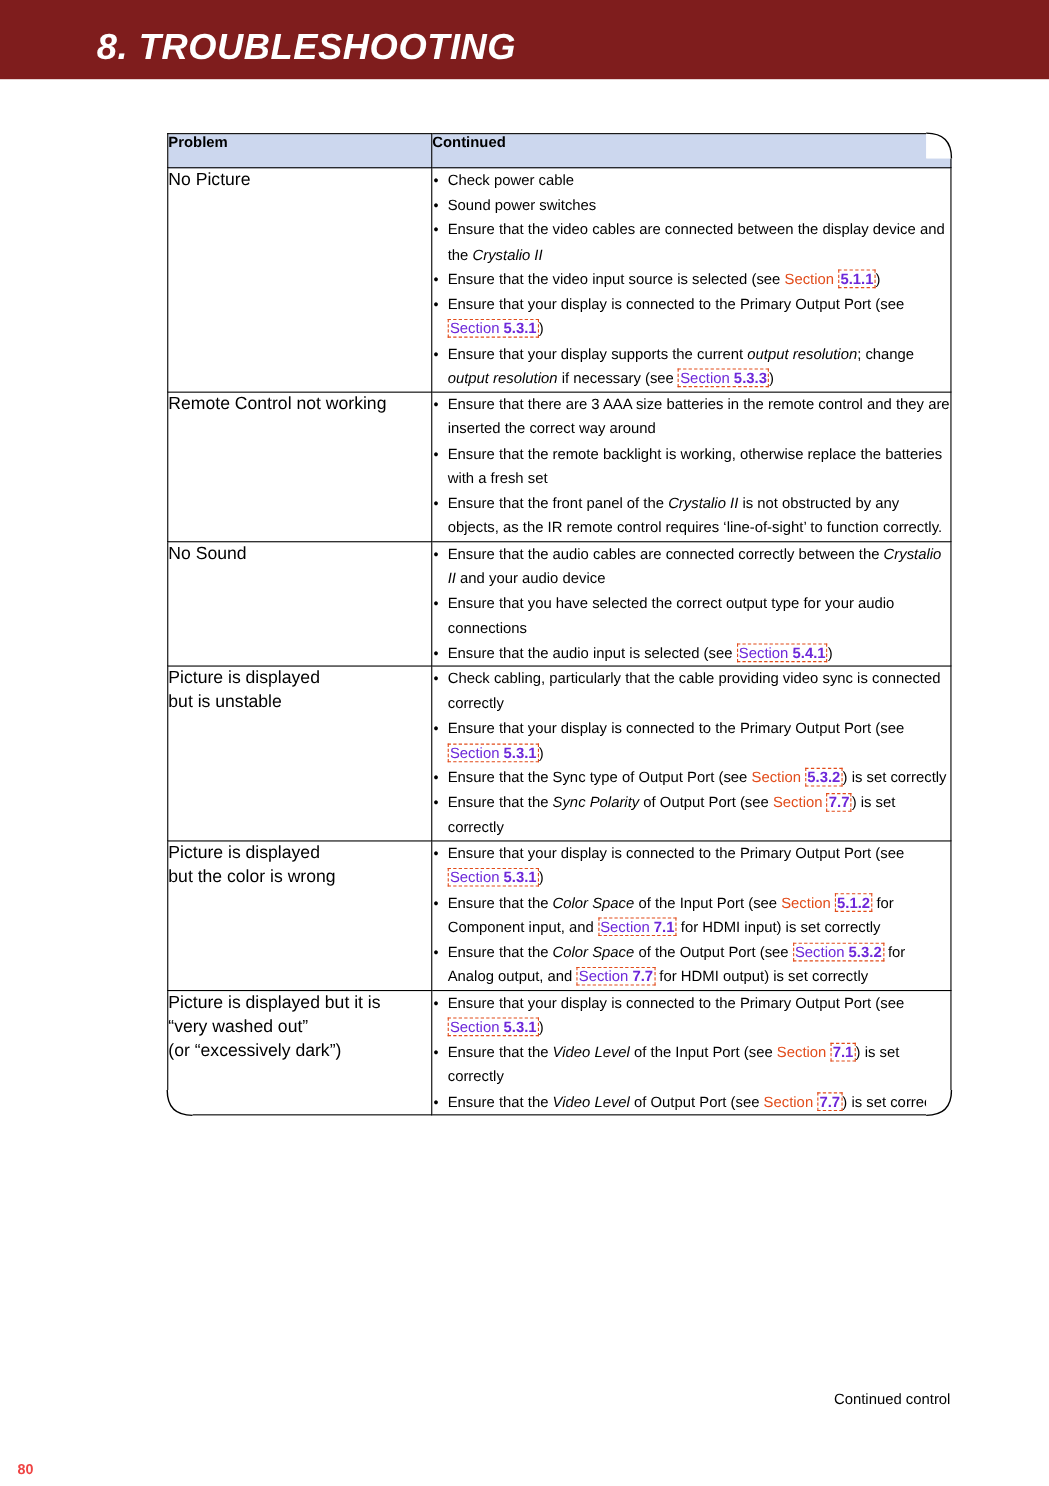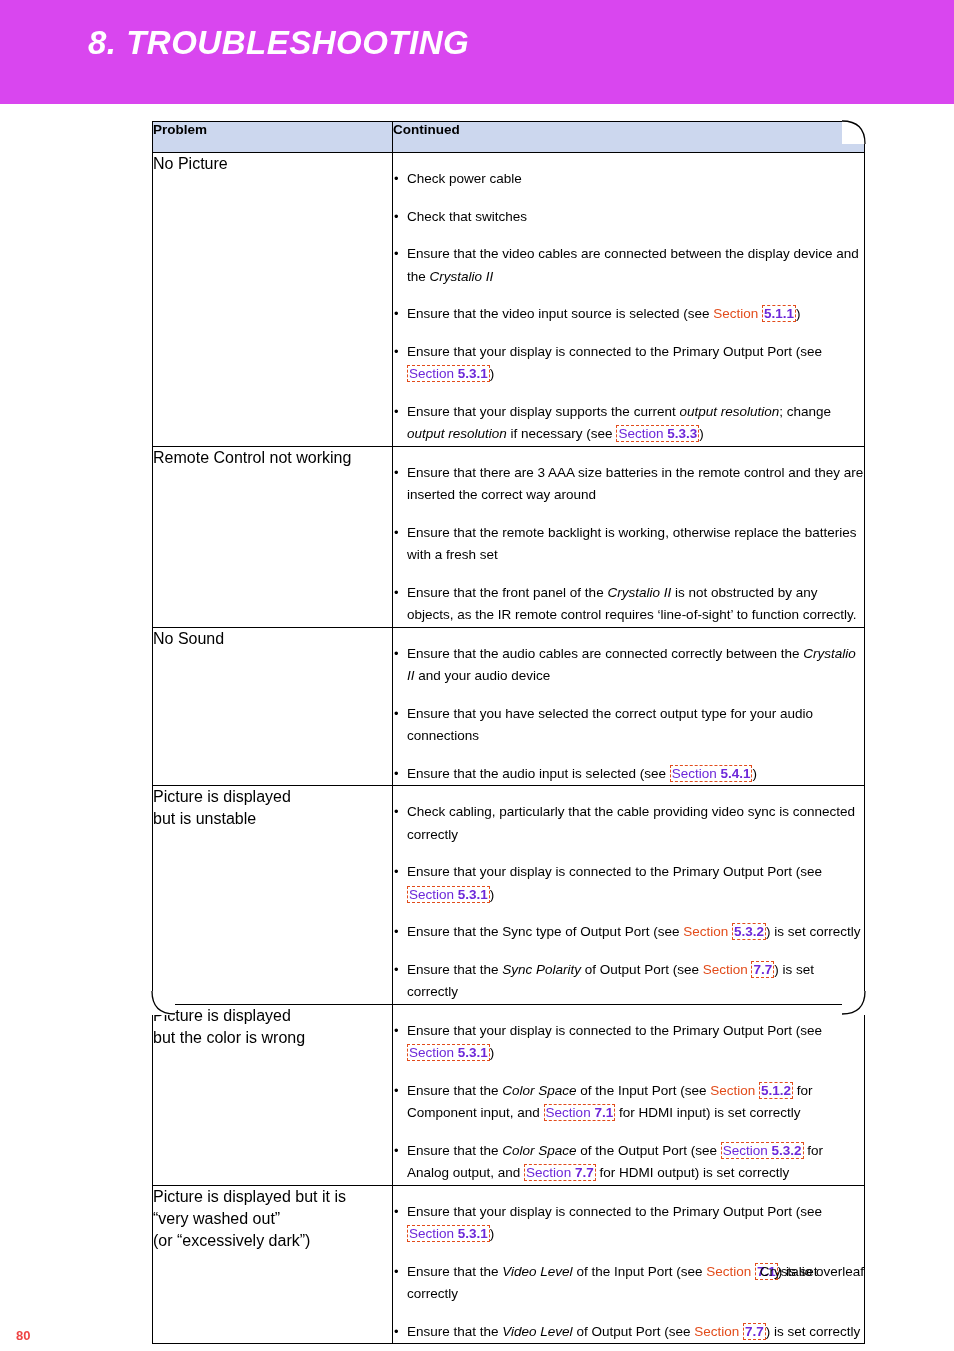--- a/index.html
+++ b/index.html
@@ -12,22 +12,22 @@
     background: #ffffff;
     font-family: "Liberation Sans", sans-serif;
     position: relative;
     overflow: hidden;
   }
   .header-bar {
     position: absolute;
     top: 0;
     left: 0;
     width: 954px;
-    height: 104px;
-    background: #d946ef;
+    height: 72px;
+    background: #7f1d1d;
     text-decoration: underline;
   }
   .header-title {
     position: absolute;
     left: 88px;
     top: 24px;
     color: #ffffff;
     font-size: 33px;
     font-weight: bold;
     font-style: italic;
@@ -77,21 +77,21 @@
     color: #000;
   }
   ul.bl {
     list-style: none;
     margin: 0;
     padding: 0;
   }
   ul.bl > li {
     position: relative;
     padding-left: 14px;
-    margin: 15px 0 0 0;
+    margin: 0 0 0 0;
   }
   ul.bl > li:before {
     content: "\2022";
     position: absolute;
     left: 1px;
     top: 0;
     font-size: 13px;
   }
   .ref {
     color: #e24c1b;
@@ -157,21 +157,21 @@
         <th>Continued</th>
       </tr>
     </thead>
     <tbody>
 
       <tr>
         <td class="cell-problem">No Picture</td>
         <td class="cell-solution">
           <ul class="bl">
             <li>Check power cable</li>
-            <li>Check that switches</li>
+            <li>Sound power switches</li>
             <li>Ensure that the video cables are connected between the display device and the <span class="it">Crystalio II</span></li>
             <li>Ensure that the video input source is selected (see <span class="ref">Section</span> <span class="boxref"><b>5.1.1</b></span>)</li>
             <li>Ensure that your display is connected to the Primary Output Port (see <span class="boxref">Section <b>5.3.1</b></span>)</li>
             <li>Ensure that your display supports the current <span class="it">output resolution</span>; change <span class="it">output resolution</span> if necessary (see <span class="boxref">Section <b>5.3.3</b></span>)</li>
           </ul>
         </td>
       </tr>
 
       <tr>
         <td class="cell-problem">Remote Control not working</td>
@@ -245,15 +245,15 @@
         </svg>
       </div>
       <div class="corner" style="left: -1px; top: 870px; width: 24px; height: 24px;">
         <svg width="24" height="24" viewBox="0 0 24 24" style="transform:rotate(270deg)">
           <path d="M 0 0 L 24 0 L 24 24 L 0 24 Z" fill="#ffffff"></path>
           <path d="M 1 24 Q 1 1 24 1" fill="none" stroke="#000000" stroke-width="1.3" stroke-linecap="round"></path>
         </svg>
       </div>
     </div>
 
-  <div class="continued">Crystalio overleaf</div>
+  <div class="continued">Continued control</div>
   <div class="page-num">80</div>
 </div>
 
 </body></html>

